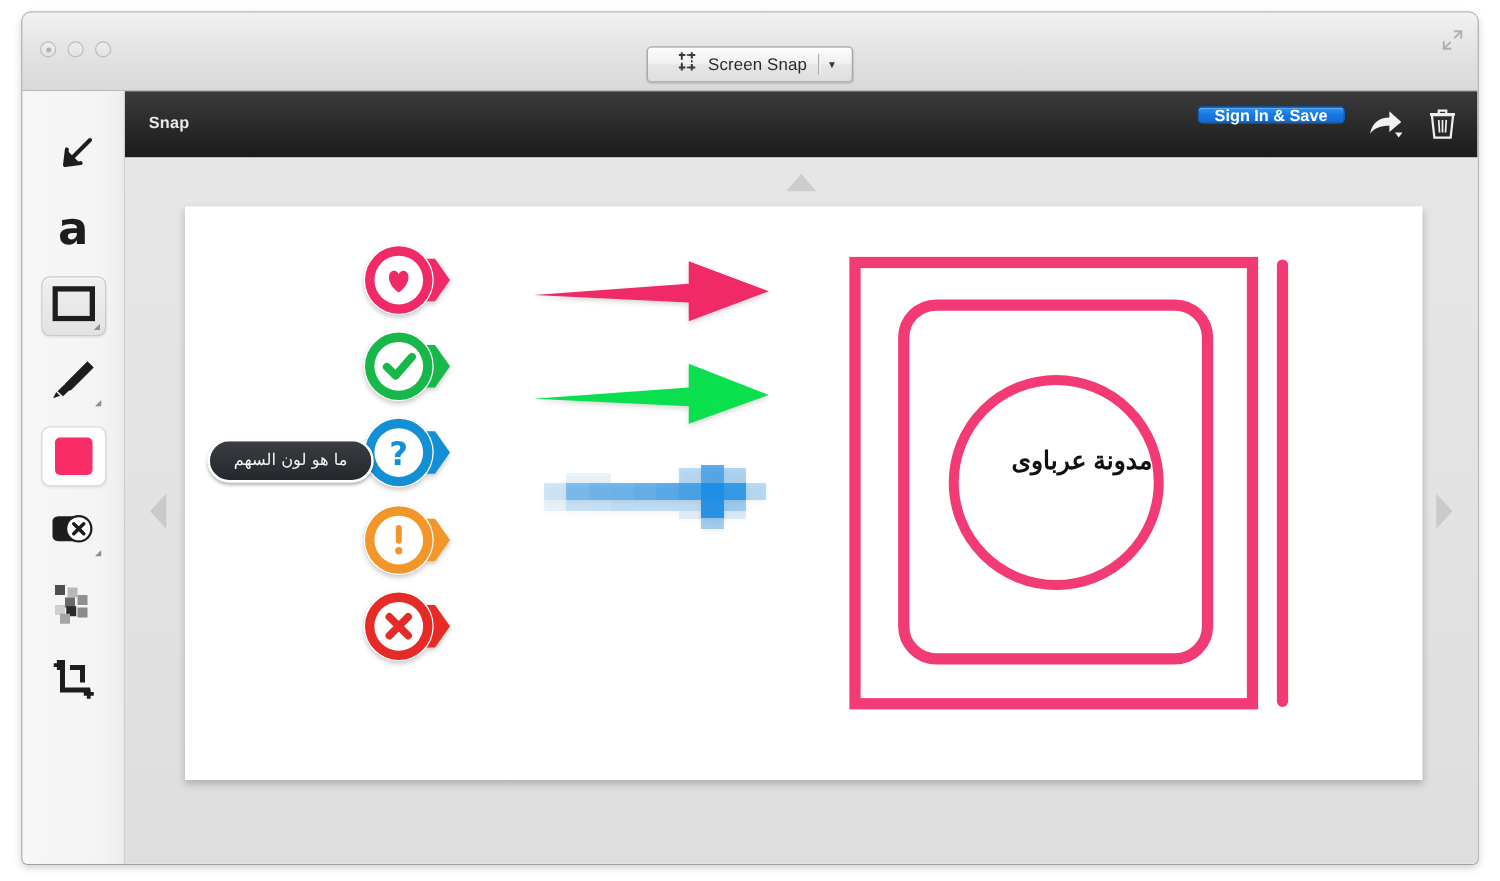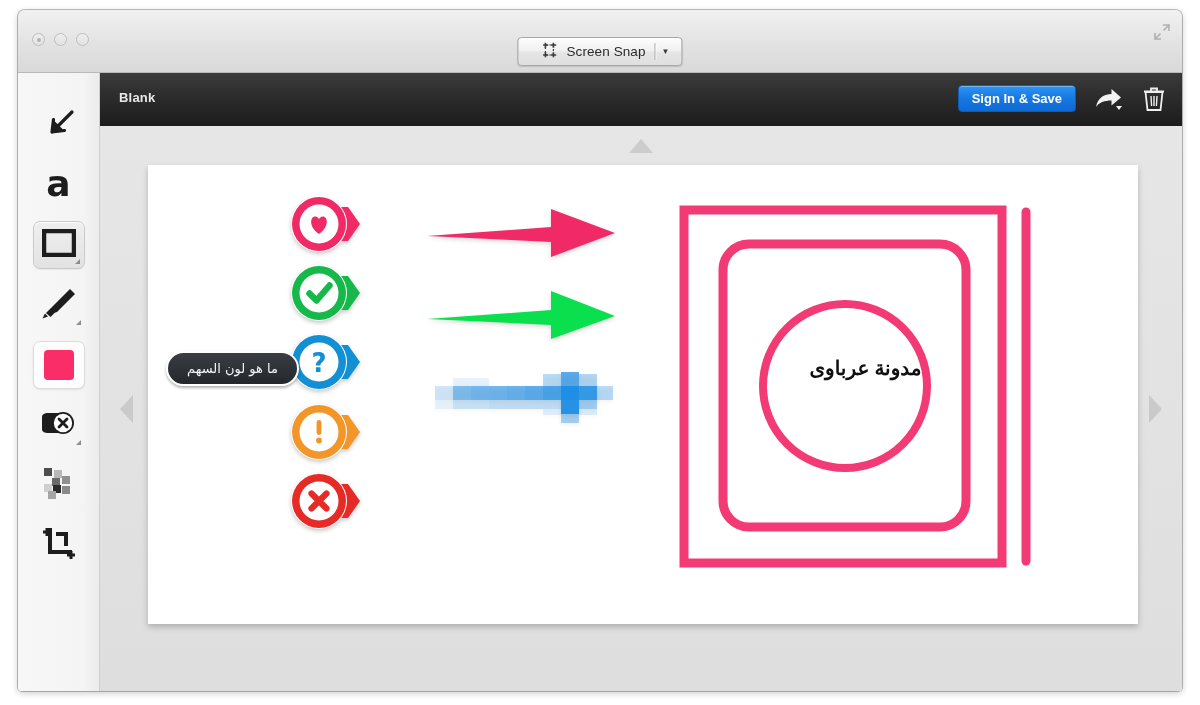--- a/index.html
+++ b/index.html
@@ -198,21 +198,21 @@
     top: 17px;
     font-size: 13px;
     font-weight: bold;
     color: #e8e8e8;
     letter-spacing: 0.2px;
   }
   #sign-in-save {
     position: absolute;
     right: 106px;
     top: 12px;
-    height: 27px;
+    height: 14px;
     padding: 0 13px;
     border-radius: 4px;
     background: linear-gradient(to bottom, #2f95f2 0%, #1678e0 50%, #0f6ad4 100%);
     border: 1px solid #0c5cbb;
     box-shadow: inset 0 1px 0 rgba(255,255,255,0.32);
     color: #ffffff;
     font-size: 13px;
     font-weight: bold;
     display: flex;
     align-items: center;
@@ -342,21 +342,21 @@
     top: 39px;
     width: 375px;
     height: 365px;
   }
   #shape-arabic-label {
     position: absolute;
     left: 0;
     right: 0;
     top: 152px;
     text-align: center;
-    font-family: Liberation Serif, serif;
+    font-family: Liberation Sans, sans-serif;
     font-size: 20px;
     font-weight: bold;
     color: #101010;
     direction: rtl;
     text-shadow:
        1px 1px 0 #ffffff, -1px -1px 0 #ffffff,
        1px -1px 0 #ffffff, -1px 1px 0 #ffffff,
        0 2px 2px rgba(255,255,255,0.9);
   }
 </style>
@@ -483,21 +483,21 @@
               <path d="M3 8 L11 8 M7 4 L7 12" stroke="#1d1d1d" stroke-width="3"></path>
               <path d="M27 31 L35 31 M31 27 L31 35" stroke="#1d1d1d" stroke-width="3"></path>
             </svg>
           </span>
         </div>
       </div>
 
       <div id="editor">
 
         <div id="editor-header">
-          <span id="doc-title">Blank</span>
+          <span id="doc-title">Snap</span>
 
           <div id="sign-in-save">
             <span>Sign In &amp; Save</span>
           </div>
 
           <span id="share-button">
             <svg width="30" height="24" viewBox="0 0 30 24">
               <path d="M2 20 C4 10 11 7 17.5 7 L17.5 2 L27 10.5 L17.5 18.5 L17.5 13.5 C10.5 13.5 5 15.5 2 20 Z" fill="#f2f2f2"></path>
               <path d="M22 19 L28 19 L25 23 Z" fill="#f2f2f2"></path>
             </svg>

